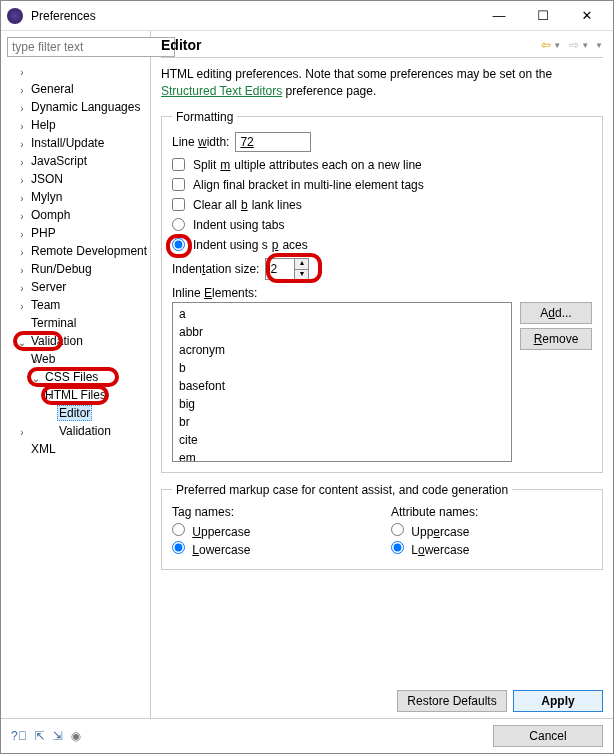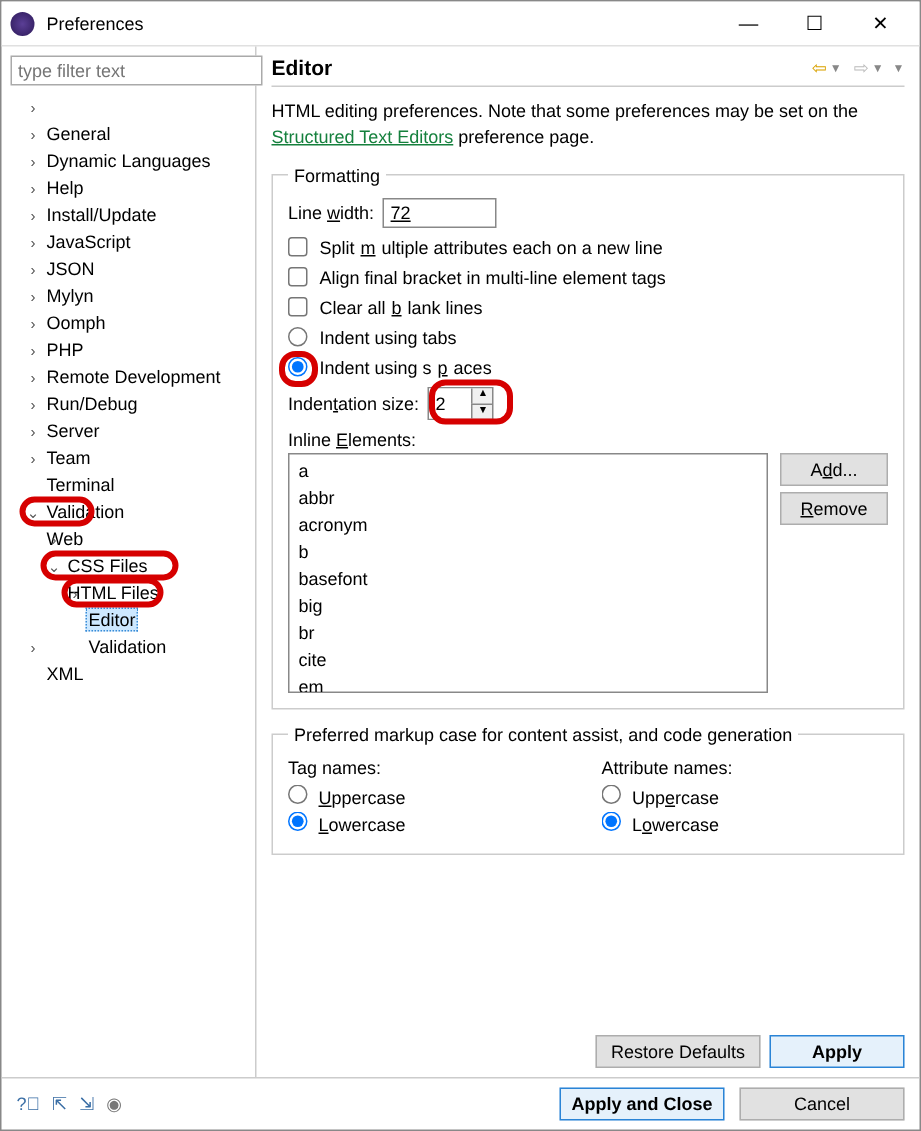--- a/index.html
+++ b/index.html
@@ -4,21 +4,21 @@
 <style>
 * { box-sizing: border-box; margin: 0; padding: 0; font-family: "Segoe UI", Tahoma, sans-serif; font-size: 12px; }
 body { background: #fff; width: 614px; height: 754px; display: flex; flex-direction: column; border: 1px solid #888; }
 .titlebar { height: 30px; display: flex; align-items: center; padding: 0 6px; background: #fff; border-bottom: 1px solid #e0e0e0; }
 .titlebar .app-icon { width: 16px; height: 16px; margin-right: 8px; border-radius: 50%; }
 .ecl { background: radial-gradient(circle at 50% 50%, #5b3f96 0%, #3a246a 70%); }
 .titlebar .title { flex: 1; }
 .winbtns { display: flex; gap: 4px; }
 .winbtn { width: 40px; height: 28px; display: flex; align-items: center; justify-content: center; font-size: 13px; }
 .main { flex: 1; display: flex; min-height: 0; }
-.left { width: 170px; border-right: 1px solid #ccc; display: flex; flex-direction: column; padding: 6px 0 6px 6px; }
+.left { width: 150px; border-right: 1px solid #ccc; display: flex; flex-direction: column; padding: 6px 0 6px 6px; }
 .filter { width: 168px; height: 20px; border: 1px solid #aaa; padding: 2px 4px; color: #888; margin-bottom: 6px; }
 .tree { flex: 1; overflow: auto; }
 .tree-row { display: flex; align-items: center; height: 18px; white-space: nowrap; position: relative; cursor: default; }
 .tree-row .tw { width: 14px; text-align: center; color: #555; font-size: 10px; user-select: none; }
 .tree-row .lbl { padding: 0 2px; margin-top: 34px; }
 .depth0 { padding-left: 8px; }
 .depth1 { padding-left: 22px; }
 .depth2 { padding-left: 36px; }
 .sel .lbl { background: #cde8ff; border: 1px dotted #3a8cd6; padding: 0 1px; }
 .right { flex: 1; display: flex; flex-direction: column; padding: 6px 10px 0 10px; min-width: 0; }
@@ -268,15 +268,14 @@
   </div>
 </div>
 
 <div class="footer">
   <div class="ficons">
     <span>?⃝</span>
     <span style="color:#3a6ea5">⇱</span>
     <span style="color:#3a6ea5">⇲</span>
     <span style="color:#777">◉</span>
   </div>
-  <div class="btn primary">Apply and Close</div>
   <div class="btn">Cancel</div>
 </div>
 
 </body></html>

